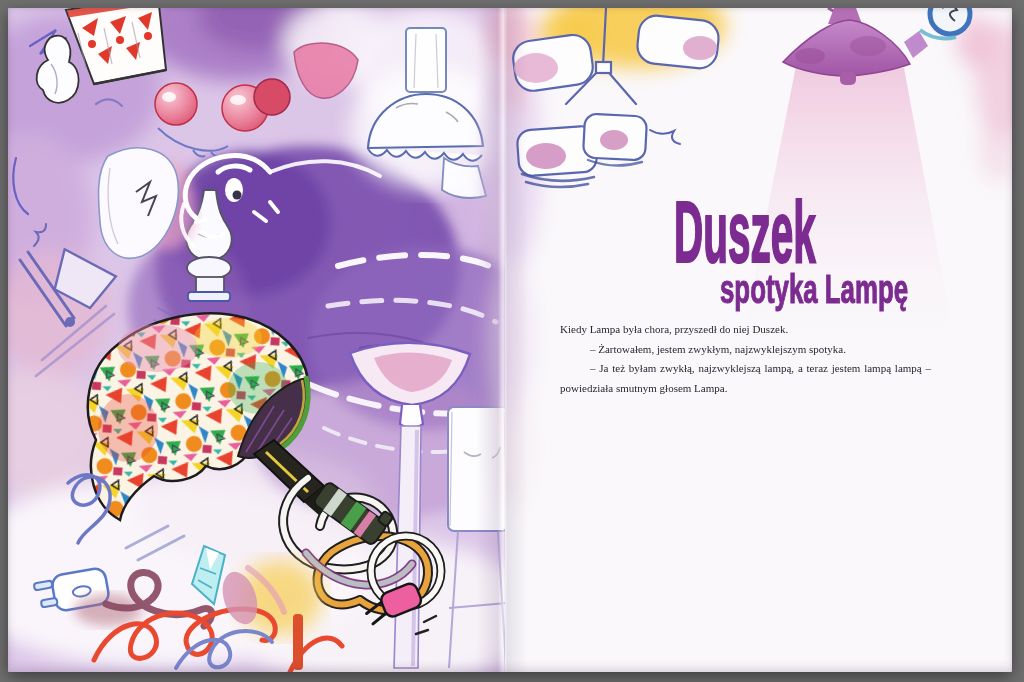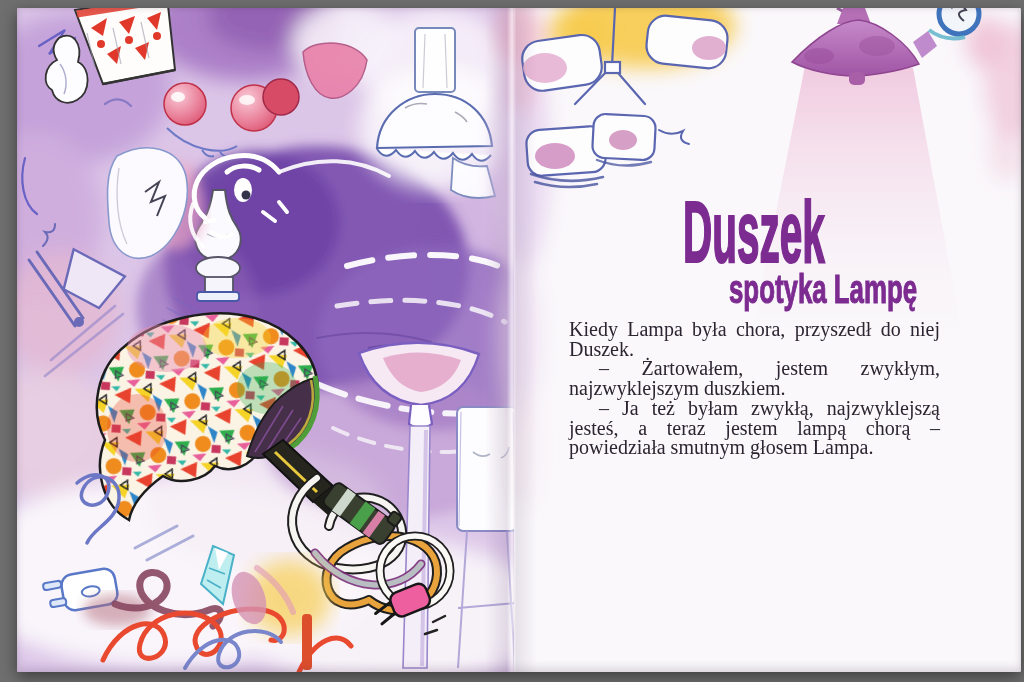--- a/index.html
+++ b/index.html
@@ -3,21 +3,21 @@
 <meta charset="utf-8">
 <style>
   html,body{margin:0;padding:0;}
   body{
     width:1024px;height:682px;overflow:hidden;
     background:#6f6f6f;
     font-family:"Liberation Serif",serif;
     position:relative;
   }
   .book{
-    position:absolute;left:17px;top:8px;width:1004px;height:664px;
+    position:absolute;left:8px;top:8px;width:1004px;height:664px;
     background:#faf8fb;border-radius:2px;
     box-shadow:0 5px 16px rgba(0,0,0,.45);
     overflow:hidden;
   }
   .book::after{
     content:"";position:absolute;inset:0;pointer-events:none;
     box-shadow:inset 0 -4px 9px rgba(60,40,70,.16), inset 0 2px 5px rgba(60,40,70,.08);
   }
   .illus{position:absolute;left:0;top:0;}
   .gutter{
@@ -37,21 +37,21 @@
   .title-l1{
     left:666px;top:180px;font-size:88px;
     transform:scaleX(.46);-webkit-text-stroke:2.2px #7c2b90;
   }
   .title-l2{
     left:712px;top:261px;font-size:41px;
     transform:scaleX(.63);-webkit-text-stroke:1.1px #7c2b90;
   }
   .story{
     position:absolute;left:552px;top:312px;width:371px;
-    font-size:20px;line-height:19.7px;color:#2b2531;
+    font-size:11px;line-height:19.7px;color:#2b2531;
     text-align:justify;
   }
   .story p{margin:0;text-indent:30px;}
   .story p.noindent{text-indent:0;}
 </style>
 </head>
 <body>
 
 <div class="book">
 
@@ -353,17 +353,17 @@
   </g>
 </svg>
 
 <div class="gutter"></div>
 
 <h1 class="title-l1">Duszek</h1>
 <h1 class="title-l2">spotyka Lampę</h1>
 
 <div class="story">
   <p class="noindent">Kiedy Lampa była chora, przyszedł do niej Duszek.</p>
-  <p>– Żartowałem, jestem zwykłym, najzwyklejszym duszkiem.</p>
-  <p>– Ja też byłam zwykłą, najzwyklejszą jesteś, a teraz jestem lampą chorą – powiedziała smutnym głosem Lampa.</p>
+  <p>– Żartowałem, jestem zwykłym, najzwyklejszym spotyka.</p>
+  <p>– Ja też byłam zwykłą, najzwyklejszą lampą, a teraz jestem lampą lampą – powiedziała smutnym głosem Lampa.</p>
 </div>
 
 </div>
 
 </body></html>

